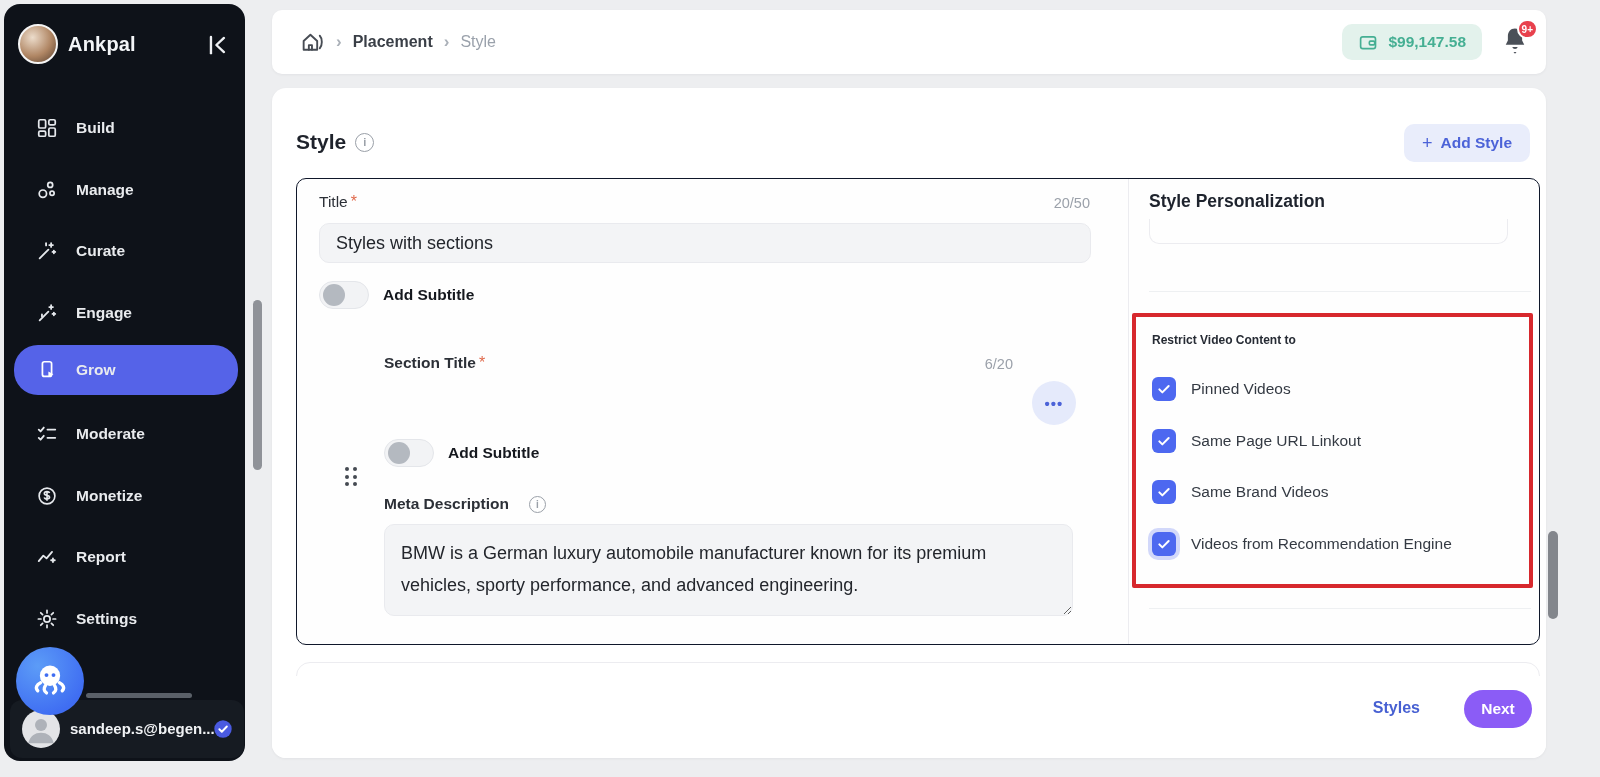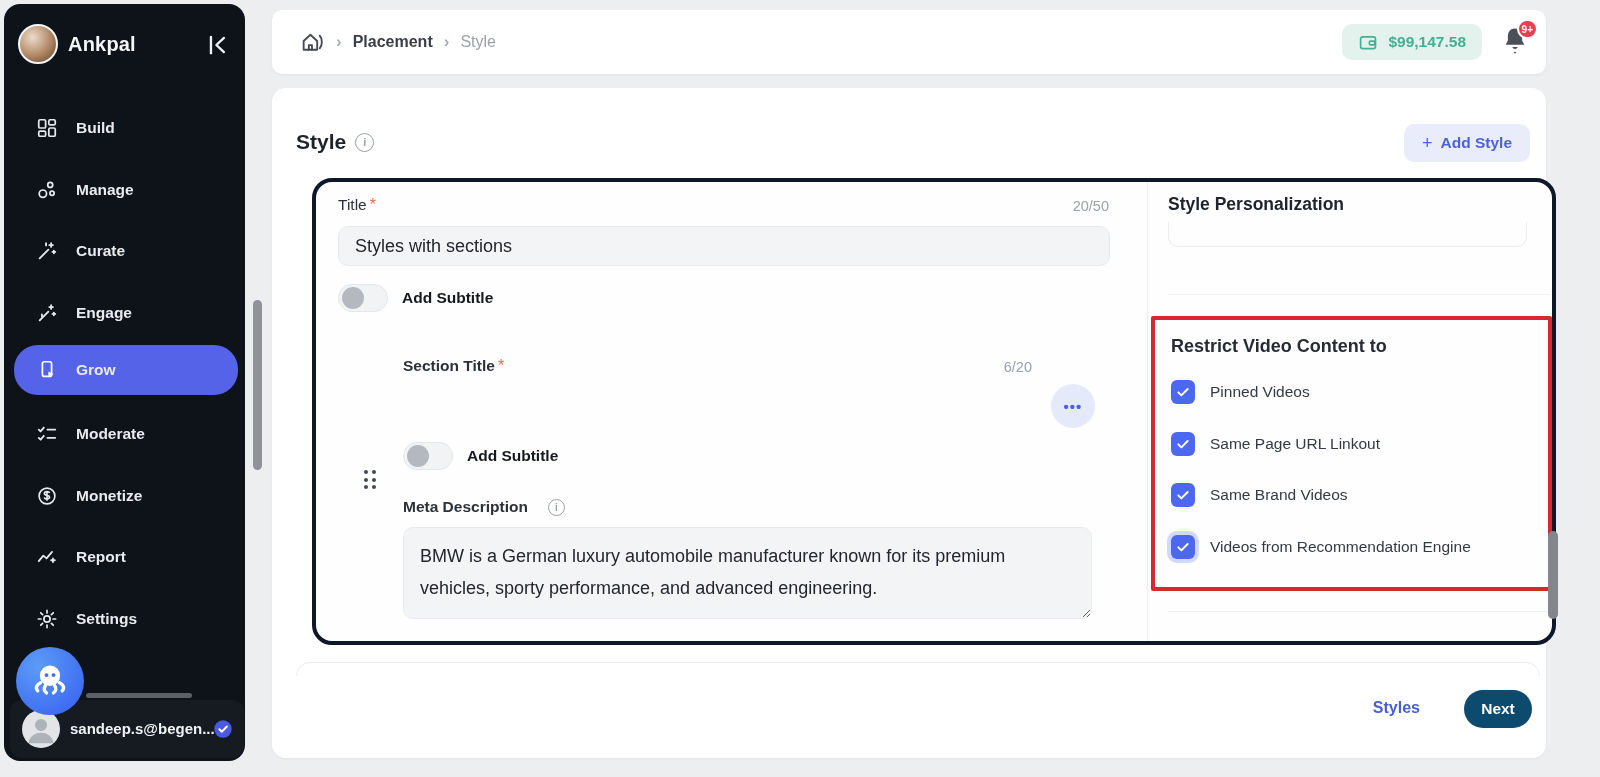--- a/index.html
+++ b/index.html
@@ -42,21 +42,21 @@
 
   
   .maincard{position:absolute;left:272px;top:88px;width:1274px;height:670px;background:#fff;border-radius:14px;
     box-shadow:0 1px 3px rgba(16,24,40,.05);}
   .page-title{position:absolute;left:24px;top:42px;font-size:21px;font-weight:700;color:#1e222b;display:flex;align-items:center;gap:9px;}
   .info-i{width:17px;height:17px;border:1.4px solid #9aa0a8;border-radius:50%;color:#9aa0a8;font-size:11px;font-weight:600;
     display:inline-flex;align-items:center;justify-content:center;font-style:normal;}
   .addstyle-btn{position:absolute;right:16px;top:36px;height:38px;padding:0 18px;background:#e9edfb;border:none;border-radius:10px;
     color:#4c63d8;font-size:15.5px;font-weight:600;display:flex;align-items:center;gap:8px;cursor:pointer;font-family:inherit;}
   .addstyle-btn .plus{font-size:18px;font-weight:500;}
-  .inner{position:absolute;left:40px;top:90px;width:1244px;height:467px;border:4px solid #0f172a;border-radius:20px;box-sizing:border-box;overflow:hidden;background:#fefefe;}
+  .inner{position:absolute;left:24px;top:90px;width:1244px;height:467px;border:1px solid #0f172a;border-radius:10px;box-sizing:border-box;overflow:hidden;background:#fefefe;}
   .formcol{position:absolute;left:0;top:0;width:832px;height:100%;border-right:1px solid #ececf0;box-sizing:border-box;}
   .rightcol{position:absolute;left:832px;top:0;width:411px;height:100%;}
 
   .field-label{font-size:15.5px;color:#2c3037;font-weight:500;}
   .req{color:#e0694b;margin-left:3px;}
   .counter{font-size:14.5px;color:#9ba1aa;}
   .inp{background:#f3f4f6;border:1px solid #e9eaee;border-radius:10px;box-sizing:border-box;
     font-size:18px;color:#23262c;padding:0 16px;font-family:inherit;outline:none;}
   .toggle{width:50px;height:28px;border-radius:14px;background:#f2f3f5;border:1px solid #e4e6ea;position:relative;cursor:pointer;box-sizing:border-box;}
   .toggle .knob{position:absolute;left:3px;top:2px;width:22px;height:22px;border-radius:50%;background:#b4b9c0;}
@@ -66,31 +66,31 @@
   .drag-handle{position:absolute;left:48px;top:288px;width:15px;height:24px;display:grid;grid-template-columns:4px 4px;
     grid-auto-rows:4px;gap:3.5px;cursor:grab;}
   .drag-handle i{width:4px;height:4px;border-radius:50%;background:#454a52;}
   textarea.meta{position:absolute;left:87px;top:345px;width:689px;height:92px;resize:vertical;line-height:1.8;padding:12px 16px;}
 
   .sp-title{position:absolute;left:20px;top:12px;font-size:17.5px;font-weight:700;color:#1e232d;}
   .cut-input{position:absolute;left:20px;top:40px;width:357px;height:24px;border:1px solid #ececf0;border-top:none;
     border-radius:0 0 10px 10px;}
   .divider{position:absolute;height:1px;background:#eef0f2;}
   .redbox{position:absolute;left:3px;top:134px;width:401px;height:275px;border:4px solid var(--alert,#d7282d);border-radius:2px;box-sizing:border-box;}
-  .restrict-title{position:absolute;left:16px;top:16px;font-size:18px;font-weight:600;color:#262b34;}
+  .restrict-title{position:absolute;left:16px;top:16px;font-size:12px;font-weight:600;color:#262b34;}
   .opt-row{position:absolute;left:16px;display:flex;align-items:center;gap:15px;cursor:pointer;}
   .cbx{width:24px;height:24px;border-radius:6px;background:var(--checkbox,#4d68f0);display:flex;align-items:center;justify-content:center;}
   .cbx.halo{box-shadow:0 0 0 4px rgba(96,118,240,.28);}
   .opt-label{font-size:15.5px;color:#343a43;}
 
   .sliver{position:absolute;left:24px;top:574px;width:1244px;height:40px;border:1px solid #ececf0;border-radius:14px;box-sizing:border-box;}
   .footer{position:absolute;left:0;top:588px;width:100%;height:82px;background:#fff;border-radius:0 0 14px 14px;
     display:flex;justify-content:flex-end;align-items:flex-start;gap:38px;padding:14px 14px 0 0;box-sizing:border-box;}
   .cancel-link{font-size:16px;font-weight:600;color:#4760d2;background:none;border:none;cursor:pointer;margin-top:8px;font-family:inherit;}
-  .next-btn{width:68px;height:38px;border:none;border-radius:19px;background:#0c4a6e;color:#fff;font-size:15.5px;font-weight:700;cursor:pointer;font-family:inherit;}
+  .next-btn{width:68px;height:38px;border:none;border-radius:19px;background:#8b5cf6;color:#fff;font-size:15.5px;font-weight:700;cursor:pointer;font-family:inherit;}
 
   .vscroll{position:absolute;border-radius:5px;background:#8f9298;}
 </style>
 </head>
 <body>
 
 <div class="stage">
 
   <aside class="sidebar">
     <div class="ws-avatar"></div>

